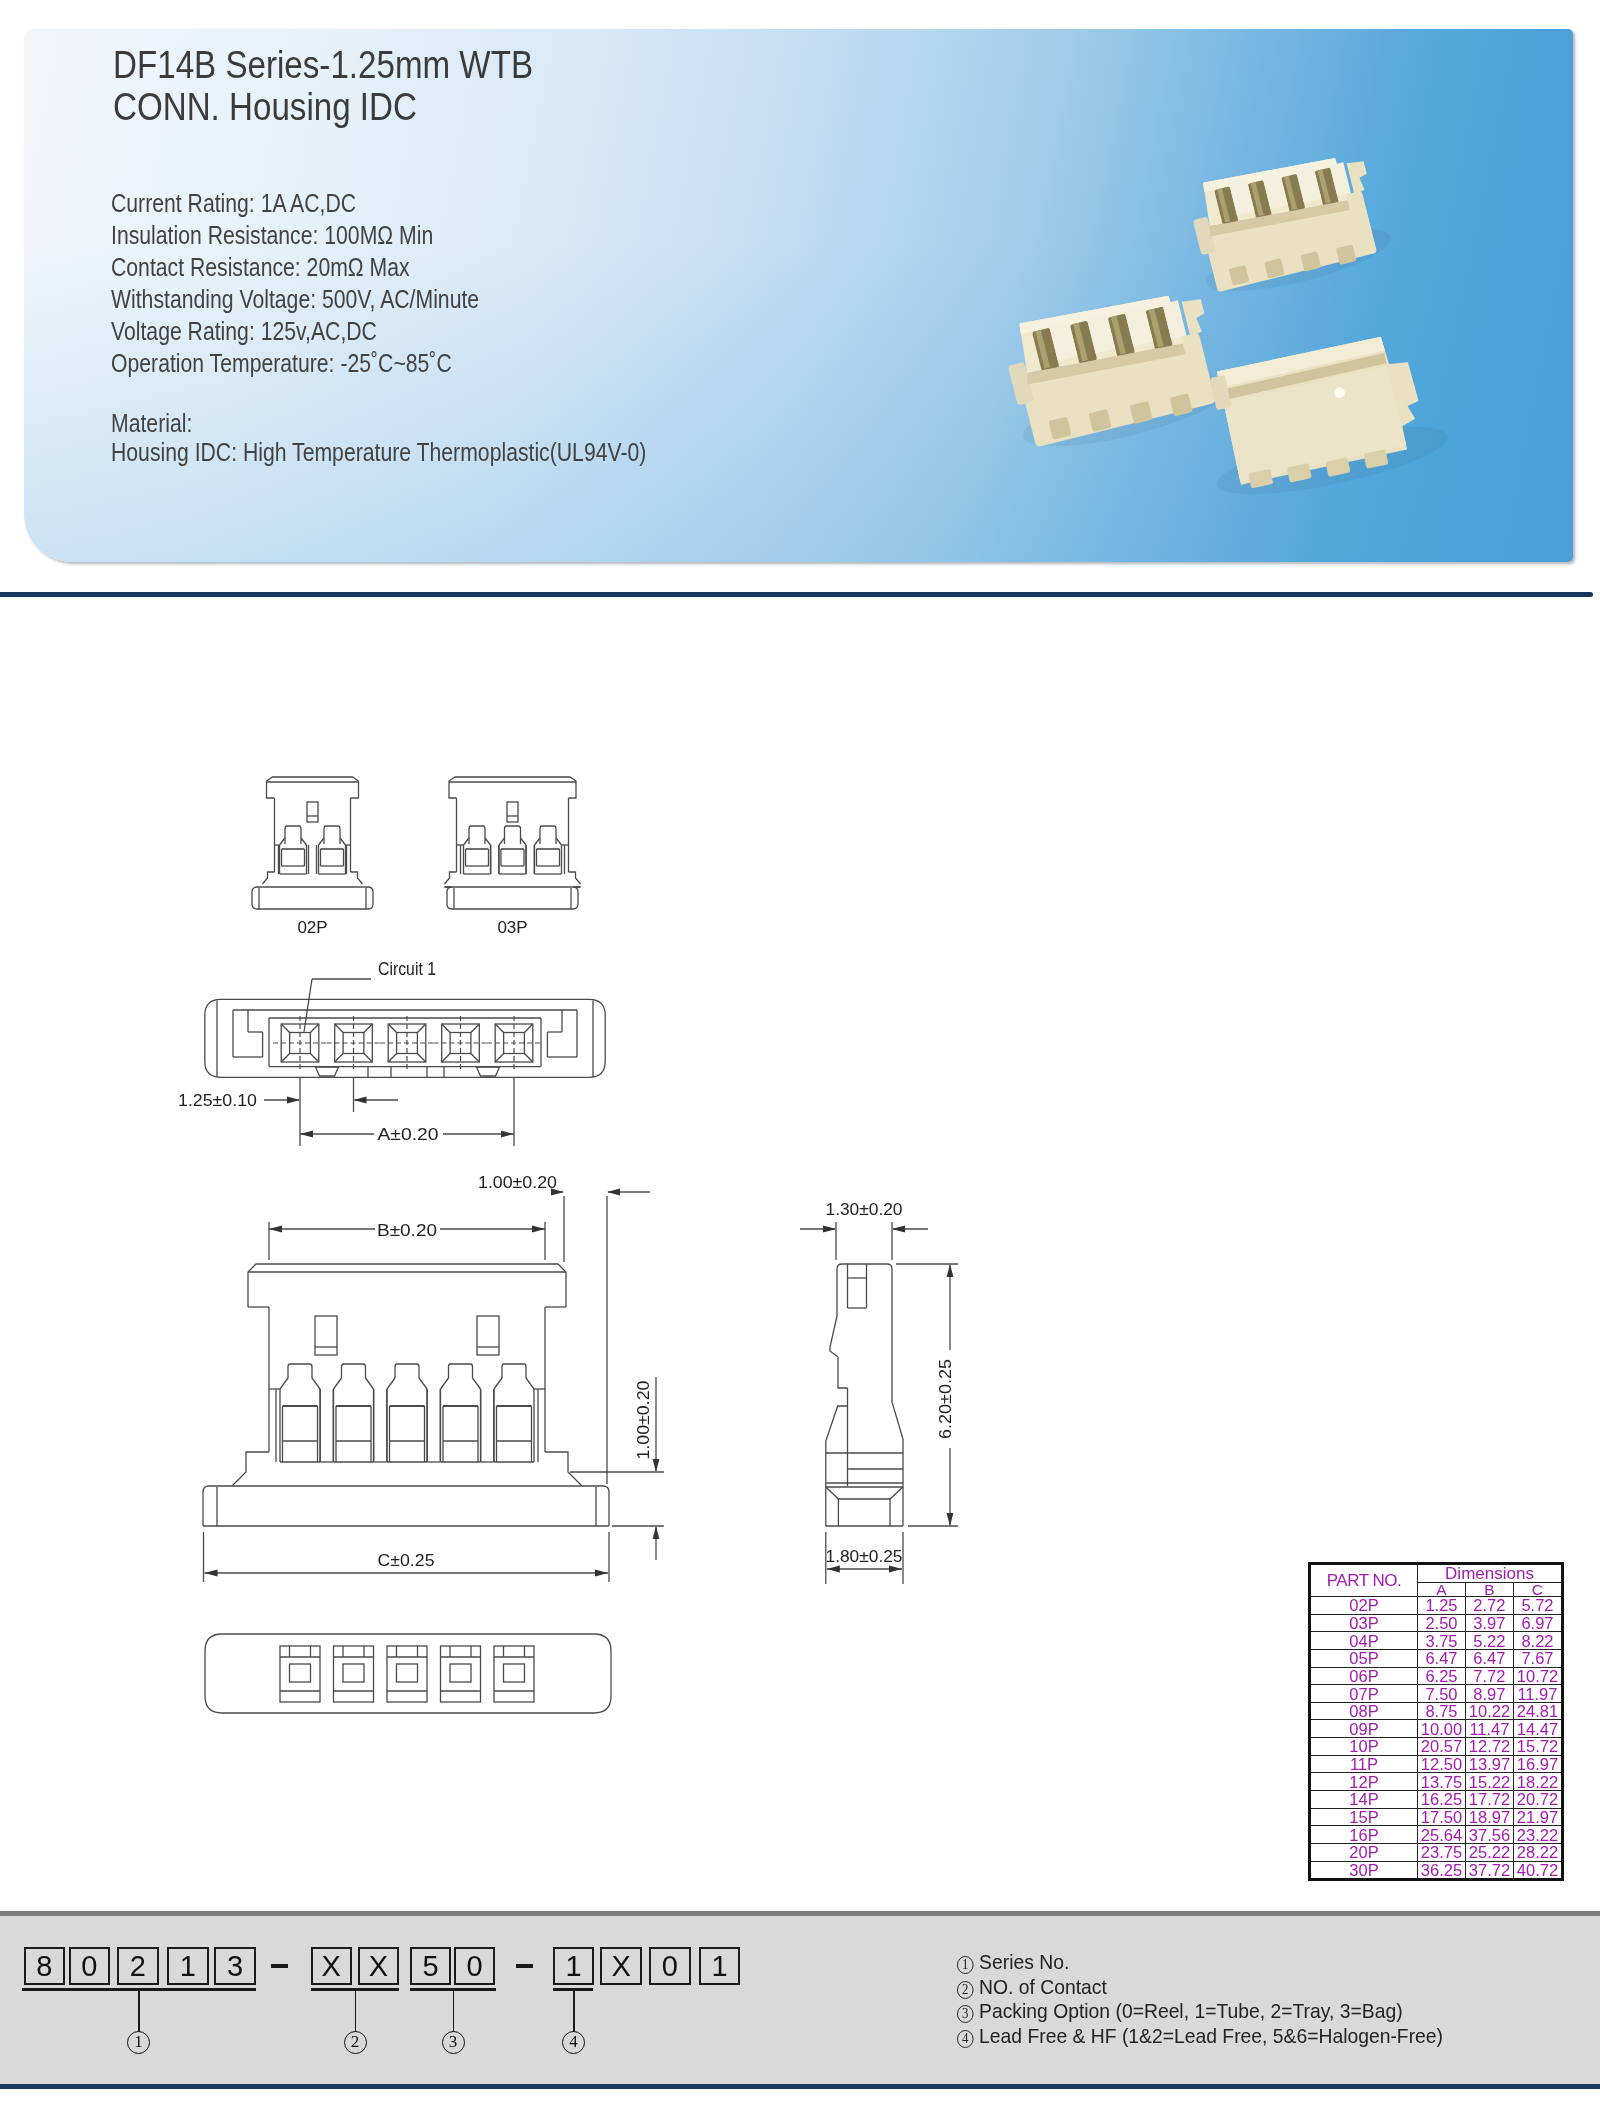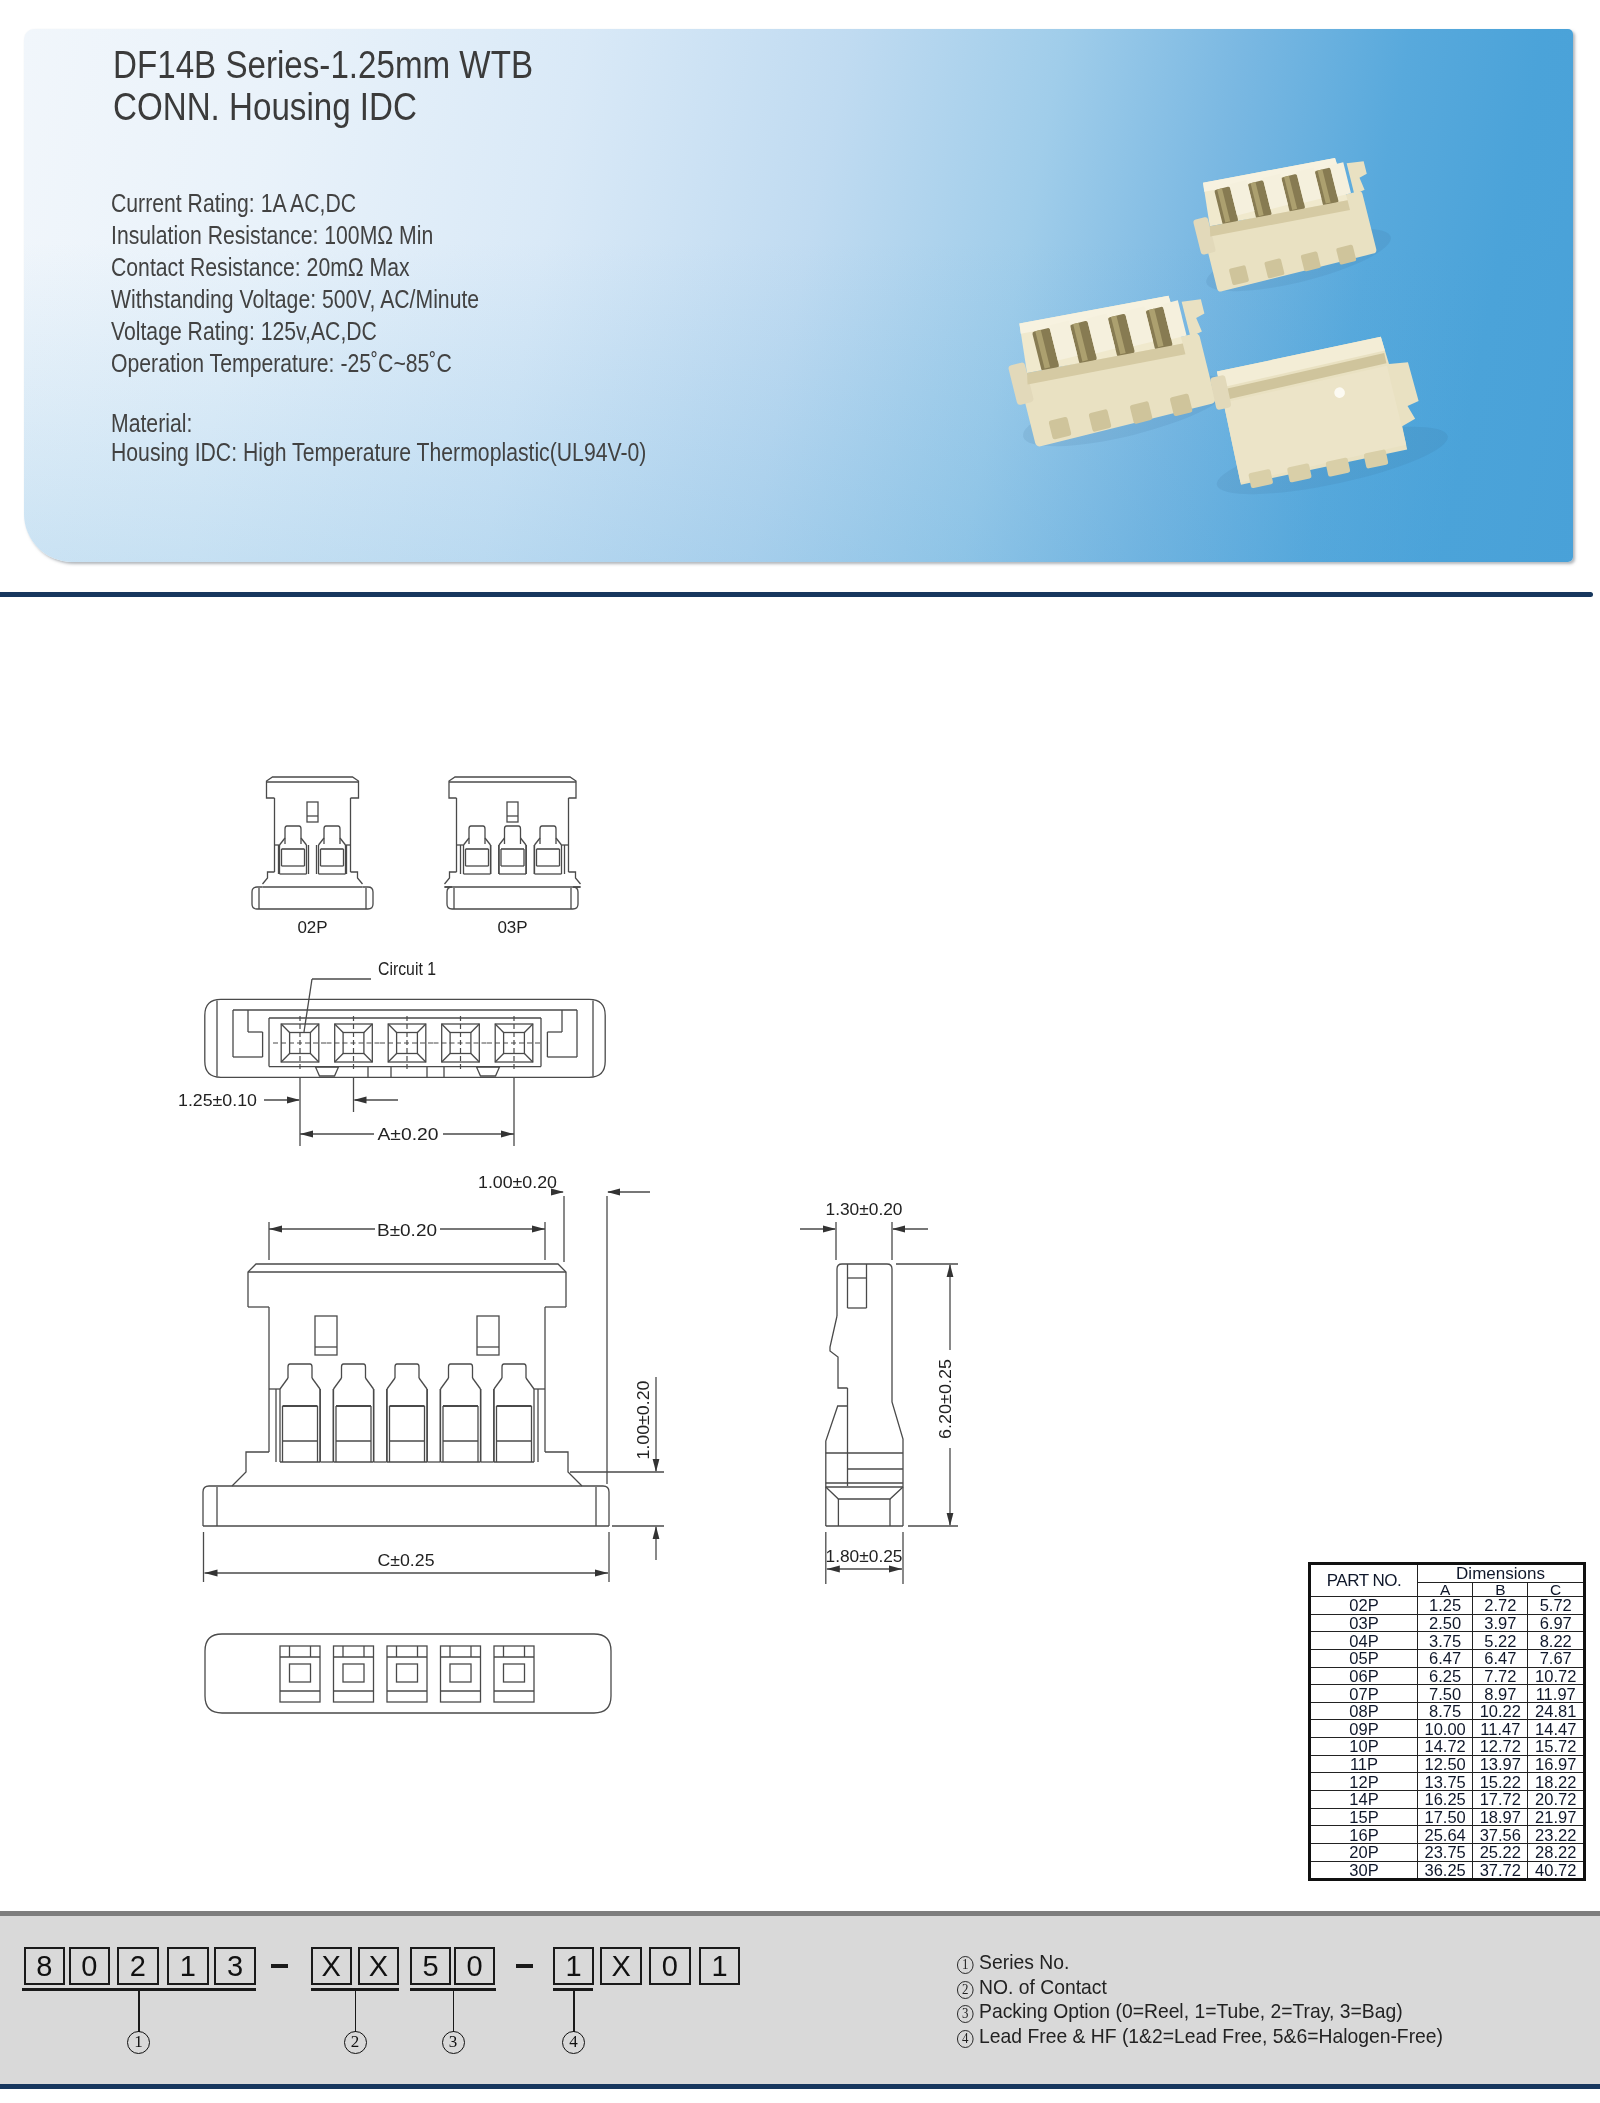--- a/index.html
+++ b/index.html
@@ -4,21 +4,21 @@
 * { margin:0; padding:0; box-sizing:border-box; }
 html,body { width:1600px; height:2103px; background:#fff; font-family:"Liberation Sans",sans-serif; position:relative; overflow:hidden; }
 #banner { position:absolute; left:24px; top:29px; width:1549px; height:533px;
   border-radius:10px 5px 5px 48px;
   background:linear-gradient(rgba(74,162,217,0) 40%, rgba(74,162,217,0.22) 100%), linear-gradient(101deg, #f1f6fb 0%, #e9f2fa 16%, #d9e9f7 34%, #c0dbf1 50%, #a0cdea 63%, #7ab8e2 74%, #58a9dc 84%, #4ba3d9 92%, #49a1d8 100%);
   box-shadow:2px 2px 3px rgba(100,110,120,0.5); }
 #title { position:absolute; left:113px; top:44px; font-size:39px; line-height:41.5px; color:#3b3b3b; transform:scaleX(0.85); transform-origin:left top; white-space:nowrap; }
 #specs { position:absolute; left:111px; top:188px; font-size:26.5px; line-height:31.9px; color:#424242; transform:scaleX(0.80); transform-origin:left top; white-space:nowrap; }
 #material { position:absolute; left:111px; top:409px; font-size:26.5px; line-height:28.5px; color:#424242; transform:scaleX(0.80); transform-origin:left top; white-space:nowrap; }
 #sep { position:absolute; left:0; top:592px; width:1593px; height:5px; background:#17375e; border-radius:0 3px 3px 0; }
-#dimtable { position:absolute; left:1308px; top:1562px; width:278px; border-collapse:collapse; color:#0f172a; }
+#dimtable { position:absolute; left:1308px; top:1562px; width:256px; border-collapse:collapse; color:#a21caf; }
 #dimtable td, #dimtable th { border:1px solid #222; font-weight:normal; text-align:center; padding:0; }
 #dimtable { border:3px solid #111; }
 #dimtable .h1 { height:17.5px; line-height:17px; font-size:17px; }
 #dimtable .h2 { height:13px; line-height:13px; font-size:15.5px; }
 #dimtable .h2 th { height:13px; }
 #dimtable td { height:17.65px; line-height:16px; font-size:16.5px; }
 #dimtable th.pn { font-size:17px; width:108px; letter-spacing:-0.5px; }
 #footpanel { position:absolute; left:0; top:1911px; width:1600px; height:173px; background:#d9d9d9; border-top:5px solid #7e7e7e; }
 #footnavy { position:absolute; left:0; top:2084px; width:1600px; height:5px; background:#17375e; }
 .pbox { position:absolute; top:1947px; width:41.5px; height:38px; border:2.5px solid #1a1a1a; font-size:29px; color:#111; text-align:center; line-height:34px; }
@@ -577,21 +577,21 @@
         <td>24.81</td>
       </tr>
 <tr>
         <td>09P</td>
         <td>10.00</td>
         <td>11.47</td>
         <td>14.47</td>
       </tr>
 <tr>
         <td>10P</td>
-        <td>14.72</td>
+        <td>20.57</td>
         <td>12.72</td>
         <td>15.72</td>
       </tr>
 <tr>
         <td>11P</td>
         <td>12.50</td>
         <td>13.97</td>
         <td>16.97</td>
       </tr>
 <tr>

